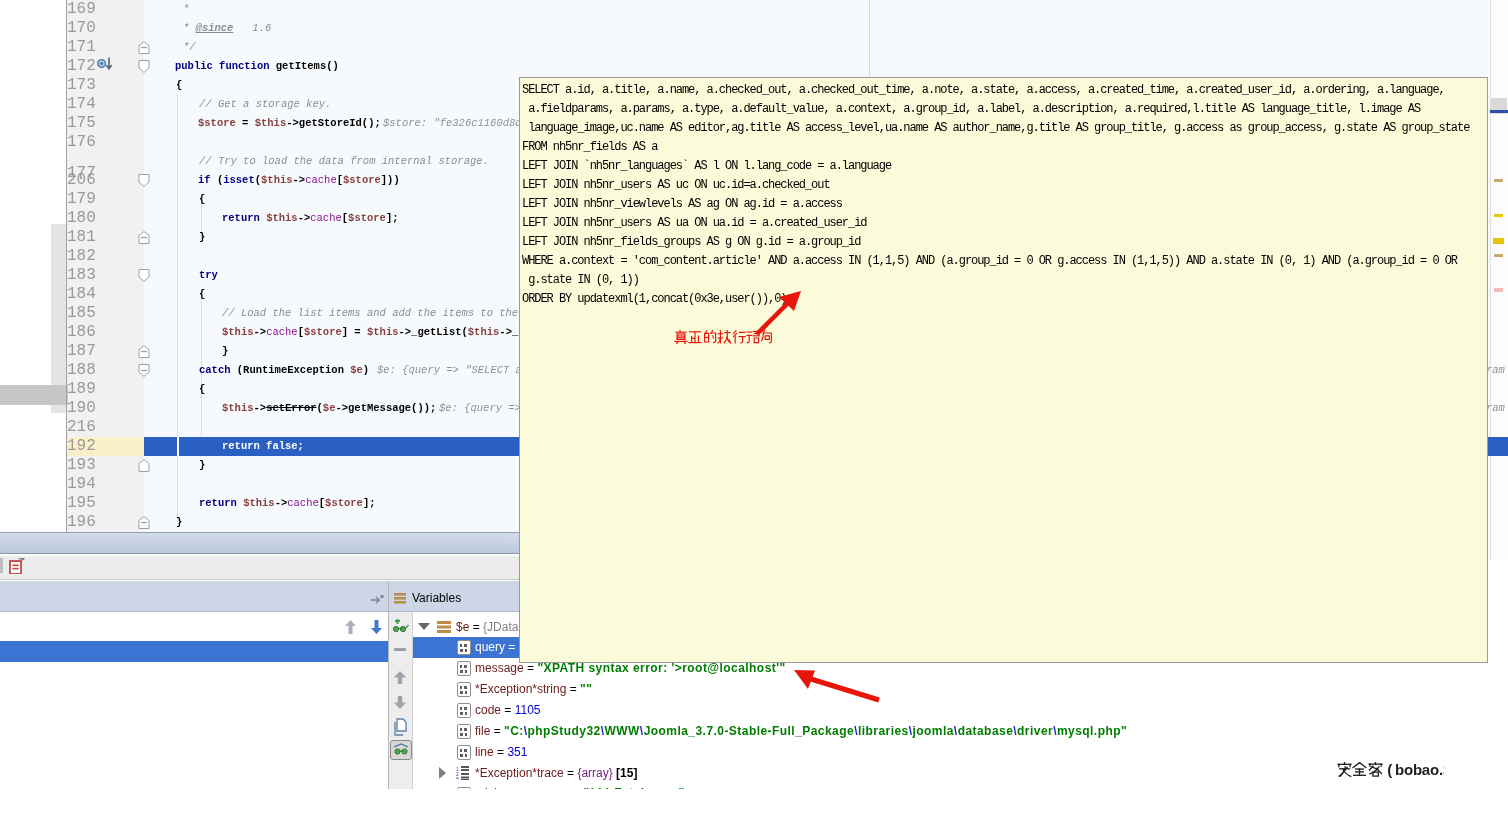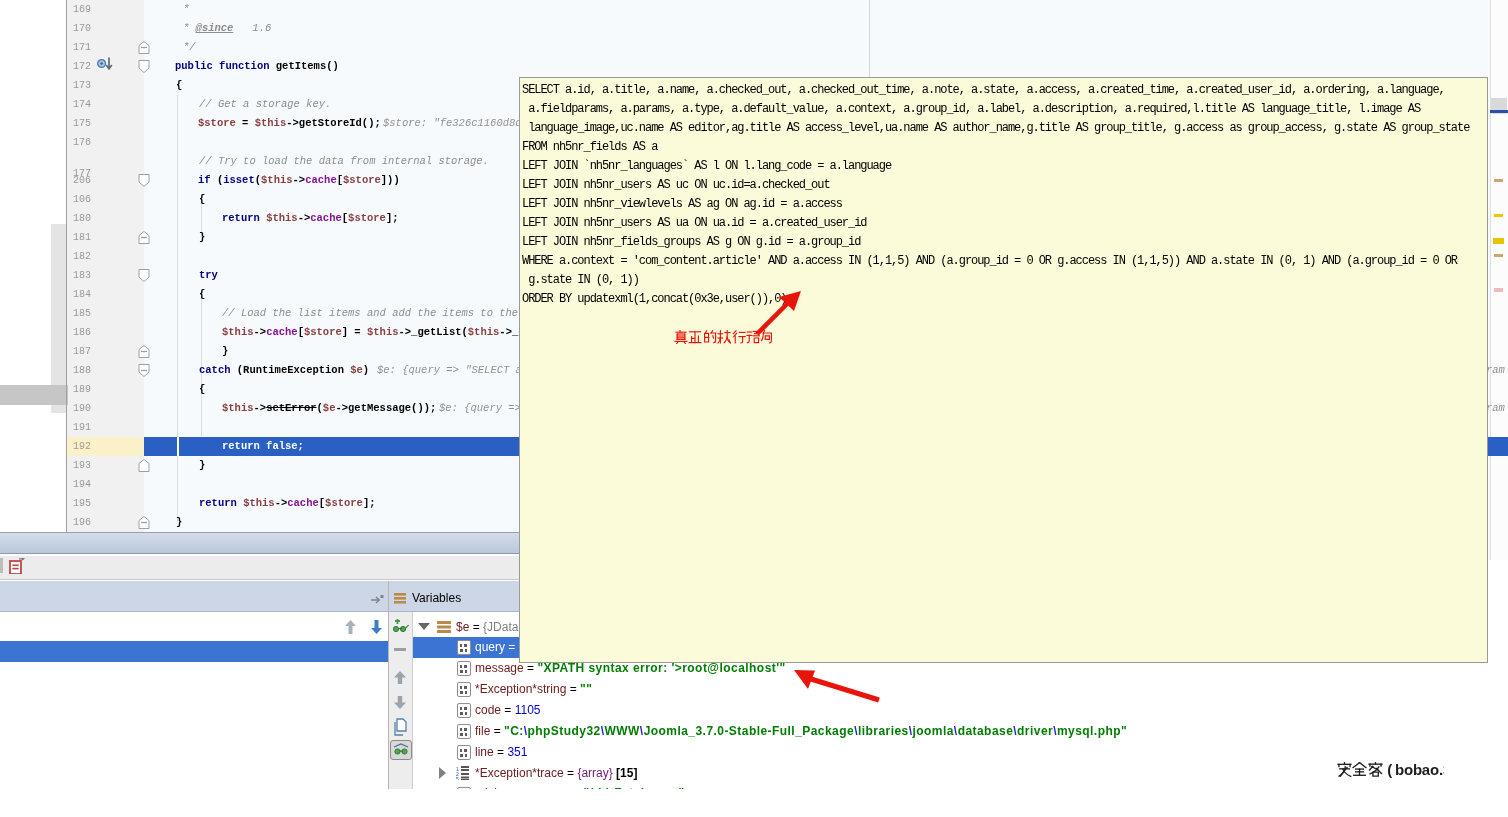--- a/index.html
+++ b/index.html
@@ -4,25 +4,25 @@
 <style>
 html,body{margin:0;padding:0;}
 body{width:1508px;height:817px;overflow:hidden;position:relative;background:#fff;
   font-family:"Liberation Sans",sans-serif;}
 .abs{position:absolute;}
 
 #editor{position:absolute;left:0;top:0;width:1508px;height:560px;background:#fff;overflow:hidden;}
 #edbg{position:absolute;left:144px;top:0;width:1364px;height:560px;background:#f7fafd;}
 #gutter{position:absolute;left:67px;top:0;width:77px;height:560px;background:#f1f1f1;}
 .mono{font-family:"Liberation Mono",monospace;font-size:10.5px;line-height:19px;white-space:pre;}
-.ln{position:absolute;width:24px;text-align:right;color:#999;font-family:"Liberation Mono",monospace;font-size:10px;line-height:19px;}
+.ln{position:absolute;width:24px;text-align:right;color:#999;font-family:"Liberation Mono",monospace;font-size:16px;line-height:19px;}
 .cl{position:absolute;height:19px;font-weight:bold;}
 .kw{color:#000080;font-weight:bold;}
 .var{color:#8b4040;}
-.fld{color:#871094;font-weight:bold;text-align:center;}
+.fld{color:#871094;font-weight:normal;text-align:center;}
 .cmt{color:#8c8c8c;font-style:italic;font-weight:normal;}
 .hint{color:#909090;font-style:italic;font-weight:normal;}
 .strike{text-decoration:line-through;}
 .guide{position:absolute;width:1px;background:#d8dce4;}
 .fold{position:absolute;left:138px;width:12px;height:13px;}
 
 #dbg{position:absolute;left:0;top:532px;width:1444px;height:257px;background:#fff;overflow:hidden;}
 .trow{position:absolute;height:21px;line-height:21px;font-size:12px;color:#000;white-space:pre;}
 .nm{color:#6e2020;}
 .grn{color:#007d00;font-weight:bold;letter-spacing:0.45px;}
@@ -104,33 +104,33 @@
   <div class="ln" style="left:67px;top:0px;">169</div>
   <div class="ln" style="left:67px;top:19px;">170</div>
   <div class="ln" style="left:67px;top:38px;">171</div>
   <div class="ln" style="left:67px;top:57px;">172</div>
   <div class="ln" style="left:67px;top:76px;">173</div>
   <div class="ln" style="left:67px;top:95px;text-align:right;">174</div>
   <div class="ln" style="left:67px;top:114px;">175</div>
   <div class="ln" style="left:67px;top:133px;">176</div>
   <div class="ln" style="left:67px;top:152px;margin-top:12px;">177</div>
   <div class="ln" style="left:67px;top:171px;">206</div>
-  <div class="ln" style="left:67px;top:190px;">106</div>
+  <div class="ln" style="left:67px;top:190px;">179</div>
   <div class="ln" style="left:67px;top:209px;">180</div>
   <div class="ln" style="left:67px;top:228px;">181</div>
   <div class="ln" style="left:67px;top:247px;">182</div>
   <div class="ln" style="left:67px;top:266px;">183</div>
   <div class="ln" style="left:67px;top:285px;">184</div>
   <div class="ln" style="left:67px;top:304px;">185</div>
   <div class="ln" style="left:67px;top:323px;">186</div>
   <div class="ln" style="left:67px;top:342px;">187</div>
   <div class="ln" style="left:67px;top:361px;">188</div>
   <div class="ln" style="left:67px;top:380px;">189</div>
   <div class="ln" style="left:67px;top:399px;">190</div>
-  <div class="ln" style="left:67px;top:418px;">191</div>
+  <div class="ln" style="left:67px;top:418px;">216</div>
   <div class="ln" style="left:67px;top:437px;">192</div>
   <div class="ln" style="left:67px;top:456px;">193</div>
   <div class="ln" style="left:67px;top:475px;">194</div>
   <div class="ln" style="left:67px;top:494px;">195</div>
   <div class="ln" style="left:67px;top:513px;">196</div>
   <div class="ln" style="left:67px;top:532px;">197</div>
   <div class="ln" style="left:67px;top:551px;">198</div>
   </div>
 
   <div id="code">

